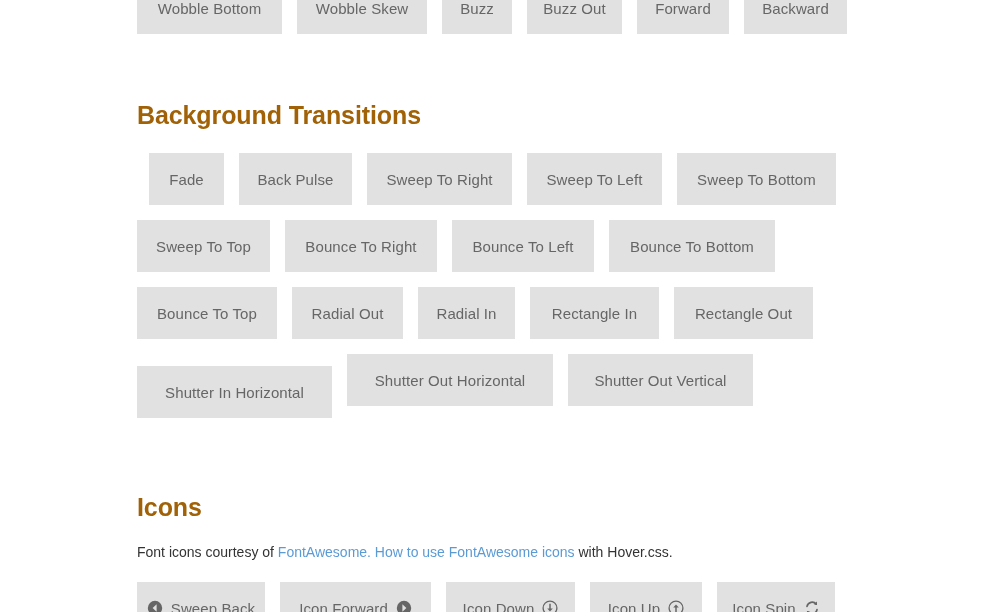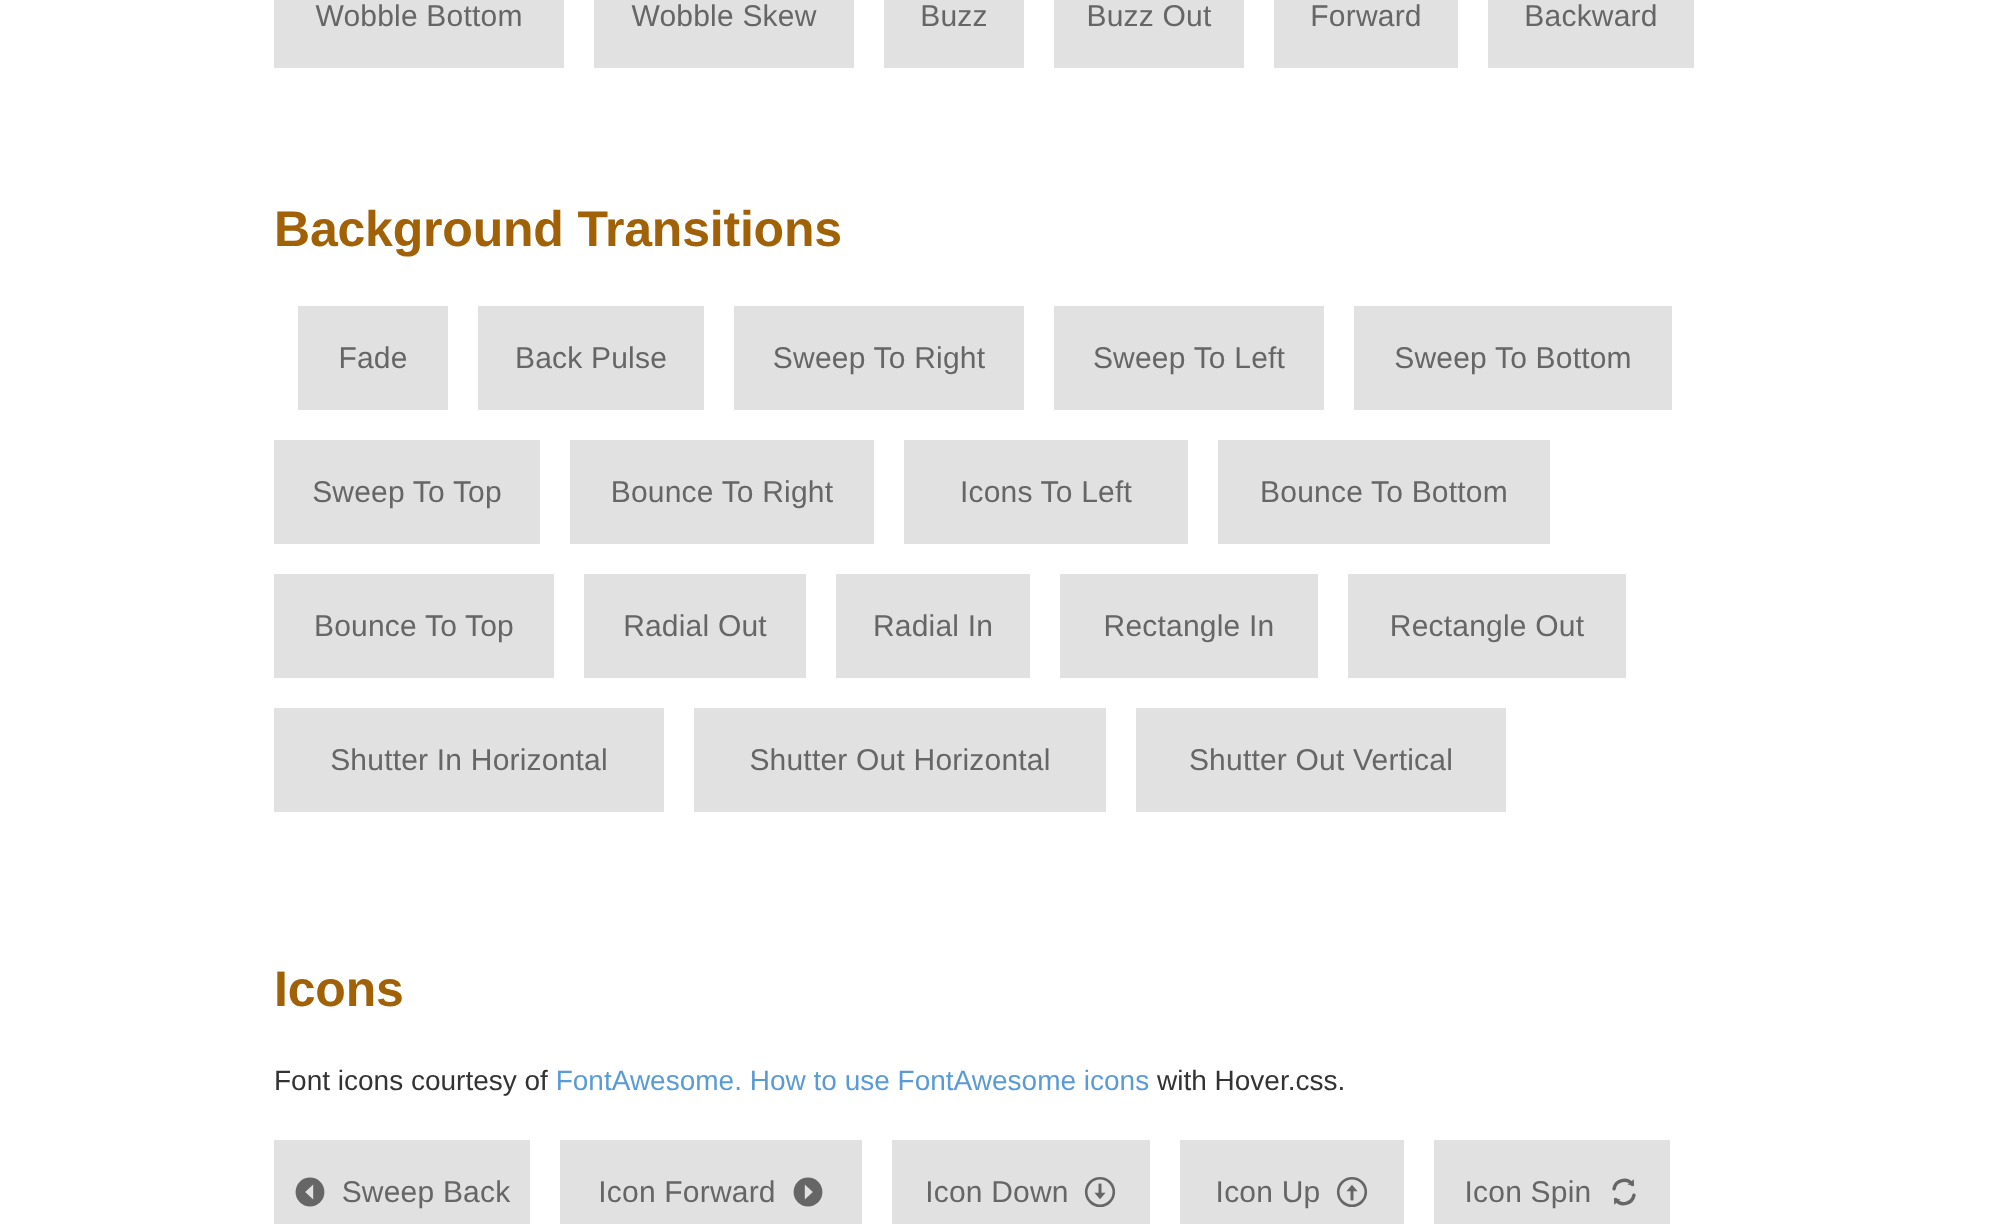--- a/index.html
+++ b/index.html
@@ -156,21 +156,21 @@
           </button>
         </div>
         <div class="row">
           <button class="btn" style="width: 133px;">
             <span>Sweep To Top</span>
           </button>
           <button class="btn" style="width: 152px;">
             <span>Bounce To Right</span>
           </button>
           <button class="btn" style="width: 142px;">
-            <span>Icons To Left</span>
+            <span>Bounce To Left</span>
           </button>
           <button class="btn" style="width: 166px;">
             <span>Bounce To Bottom</span>
           </button>
         </div>
         <div class="row">
           <button class="btn" style="width: 140px;">
             <span>Bounce To Top</span>
           </button>
           <button class="btn" style="width: 111px;">
@@ -180,21 +180,21 @@
             <span>Radial In</span>
           </button>
           <button class="btn" style="width: 129px;">
             <span>Rectangle In</span>
           </button>
           <button class="btn" style="width: 139px;">
             <span>Rectangle Out</span>
           </button>
         </div>
         <div class="row">
-          <button class="btn" style="width: 195px;">
+          <button class="btn" style="width: 195px; margin-top: 12px;">
             <span>Shutter In Horizontal</span>
           </button>
           <button class="btn" style="width: 206px;">
             <span>Shutter Out Horizontal</span>
           </button>
           <button class="btn" style="width: 185px;">
             <span>Shutter Out Vertical</span>
           </button>
         </div>
       </div>

